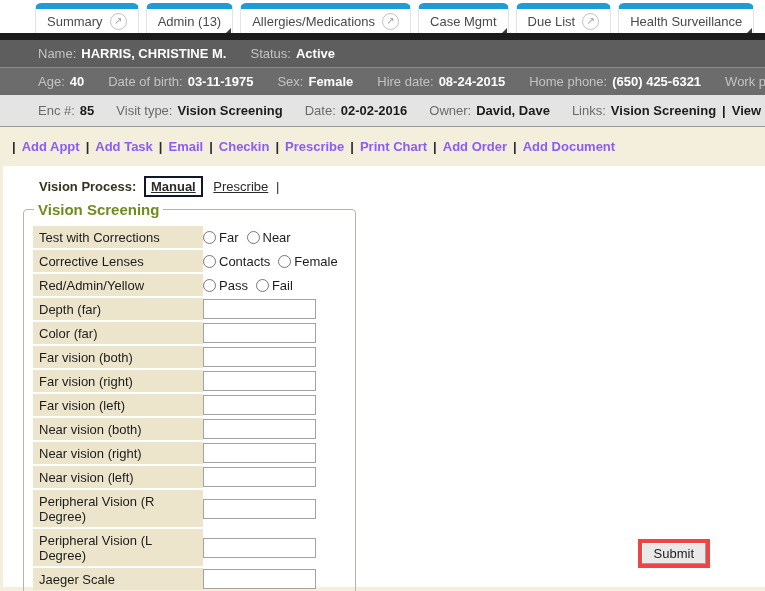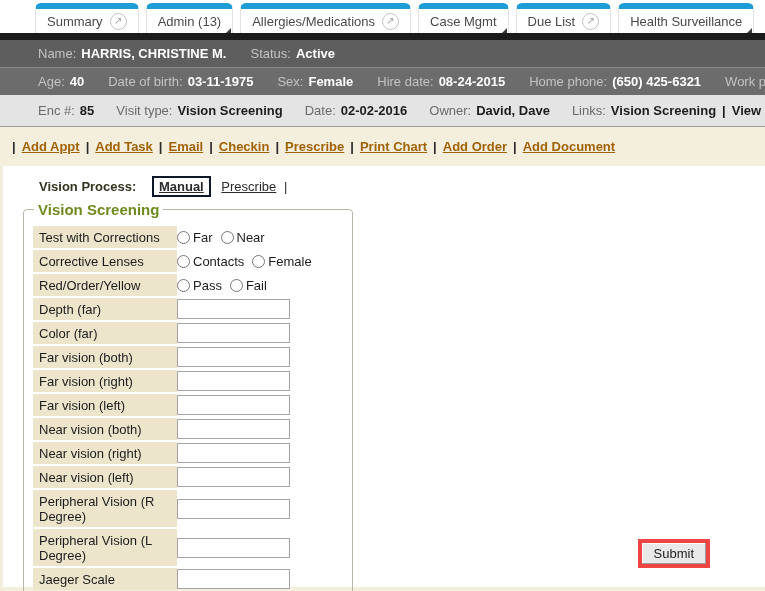--- a/index.html
+++ b/index.html
@@ -34,39 +34,39 @@
     white-space:nowrap; overflow:hidden; }
   .enc-bar .lbl { color:#6a6a6a; margin-right:5px; }
   .enc-bar .val { color:#1c1c1c; font-weight:bold; margin-right:22px; }
   .enc-bar .linkval { color:#1c1c1c; font-weight:bold; cursor:pointer; }
   .enc-bar .pipe { color:#1c1c1c; font-weight:bold; margin:0 6px; }
 
   
   .links-band { height:39px; background:#f4eedc; display:flex; align-items:center;
     padding-left:6px; font-size:13px; font-weight:bold; color:#2a2a2a; }
   .links-band .pipe { margin:0 6px; }
-  .links-band a { color:#a16207; text-decoration:underline; cursor:pointer; }
+  .links-band a { color:#8b5cf6; cursor:pointer; }
 
   
   .panel { background:#ffffff; margin-left:3px; height:421px; position:relative; }
 
   .vp-row { padding:10px 0 0 36px; font-size:13px; color:#33331f; }
-  .vp-label { font-weight:bold; margin-right:12px; }
+  .vp-label { font-weight:bold; margin-right:4px; }
   .vp-manual { display:inline-block; border:2px solid #0f172a; padding:1px 5px;
     font-weight:bold; text-decoration:underline; color:#2a2a2a; cursor:pointer; }
   .vp-auto { margin-left:7px; text-decoration:underline; color:#2a2a2a; cursor:pointer; }
   .vp-pipe { margin-left:4px; color:#2a2a2a; }
 
   fieldset.vision-fs { margin:4px 0 0 20px; width:330px; border:1px solid #b6b6a8;
     border-radius:4px; padding:6px 6px 10px 6px; }
   fieldset.vision-fs legend { font-size:15px; font-weight:bold; color:#6e8c1e;
     padding:0 4px; margin-left:4px; }
 
   .frow { display:flex; align-items:center; margin:2px 3px; }
-  .fl { width:144px; background:#ece5cb; color:#1c1c1c; font-size:13px;
+  .fl { width:170px; background:#ece5cb; color:#1c1c1c; font-size:13px;
     padding:4px 5px 3px 6px; flex-shrink:0; }
   .fv { display:flex; align-items:center; font-size:13px; color:#1c1c1c; }
   .fv input[type=text] { width:113px; height:20px; border:1px solid #a3a3a3;
     background:#fff; font-size:13px; padding:0 3px; }
   .fv label { margin:0 8px 0 3px; cursor:pointer; }
   .fv input[type=radio] { width:13px; height:13px; cursor:pointer; }
 
   .submit-row { position:absolute; right:55px; bottom:19px; }
   .submit-btn { font-family:"Liberation Sans","DejaVu Sans",sans-serif; font-size:13px;
     color:#1c1c1c; background:#e9e9e9; border:4px solid #ef4444;
@@ -189,21 +189,21 @@
       <div class="fl">Corrective Lenses</div>
       <div class="fv">
         <input type="radio" name="r1" style="">
         <label>Contacts</label>
         <input type="radio" name="r1" style="">
         <label>Female</label>
       </div>
     </div>
 
     <div class="frow">
-      <div class="fl">Red/Order/Yellow</div>
+      <div class="fl">Red/Admin/Yellow</div>
       <div class="fv">
         <input type="radio" name="r2" style="">
         <label>Pass</label>
         <input type="radio" name="r2" style="">
         <label>Fail</label>
       </div>
     </div>
 
     <div class="frow">
       <div class="fl">Depth (far)</div>

